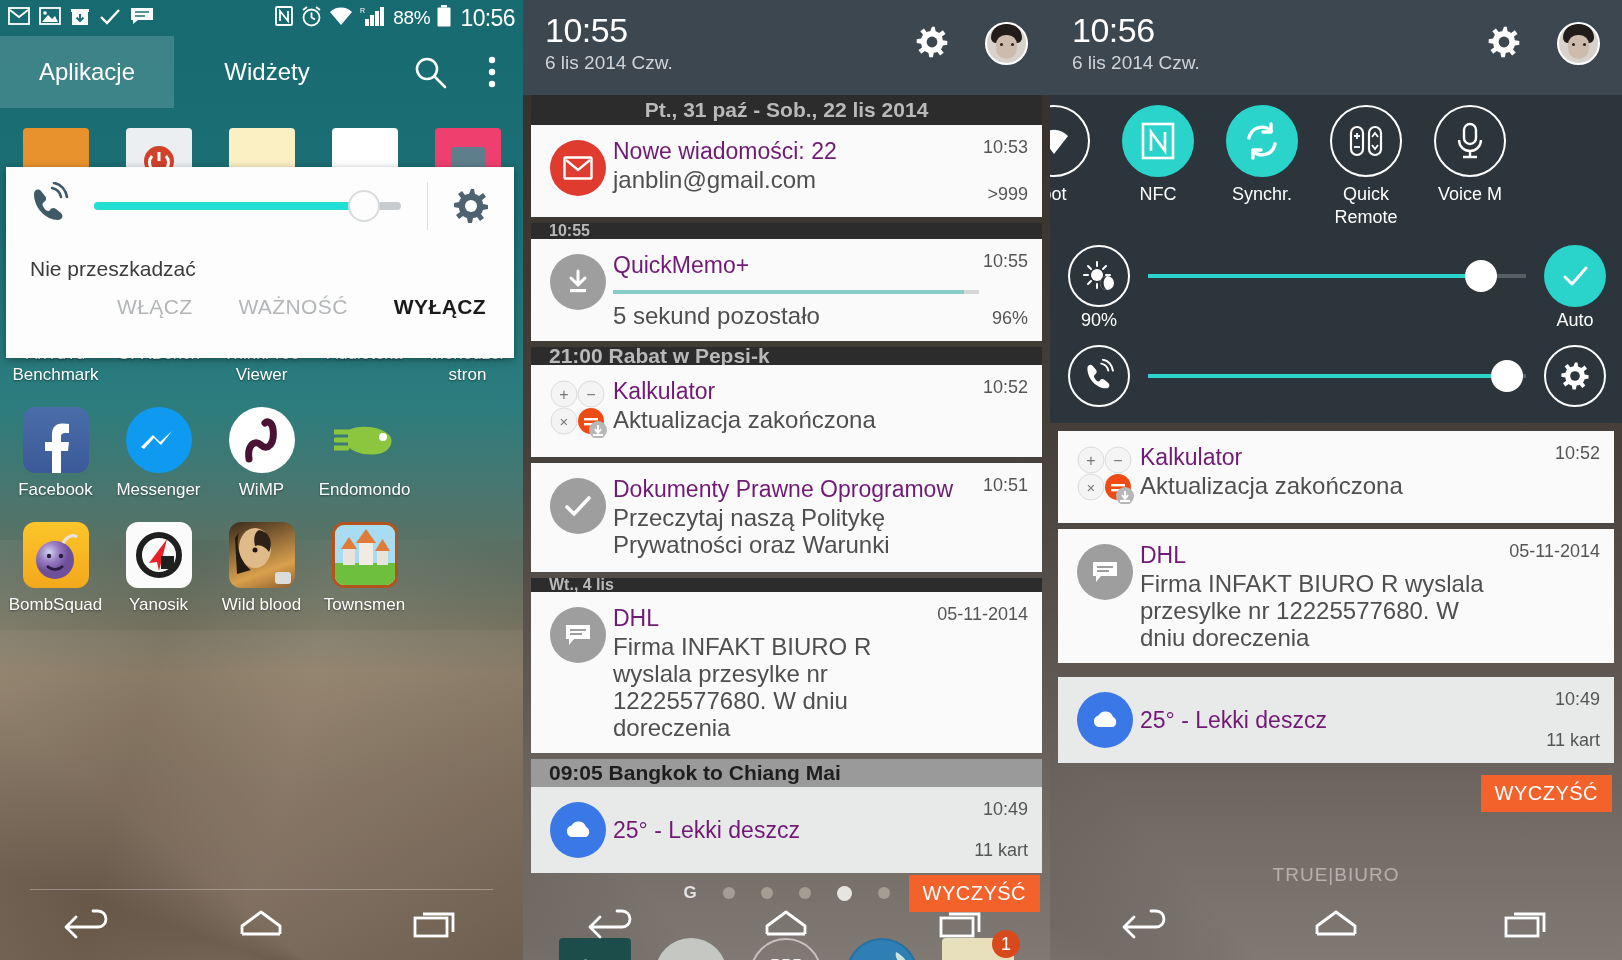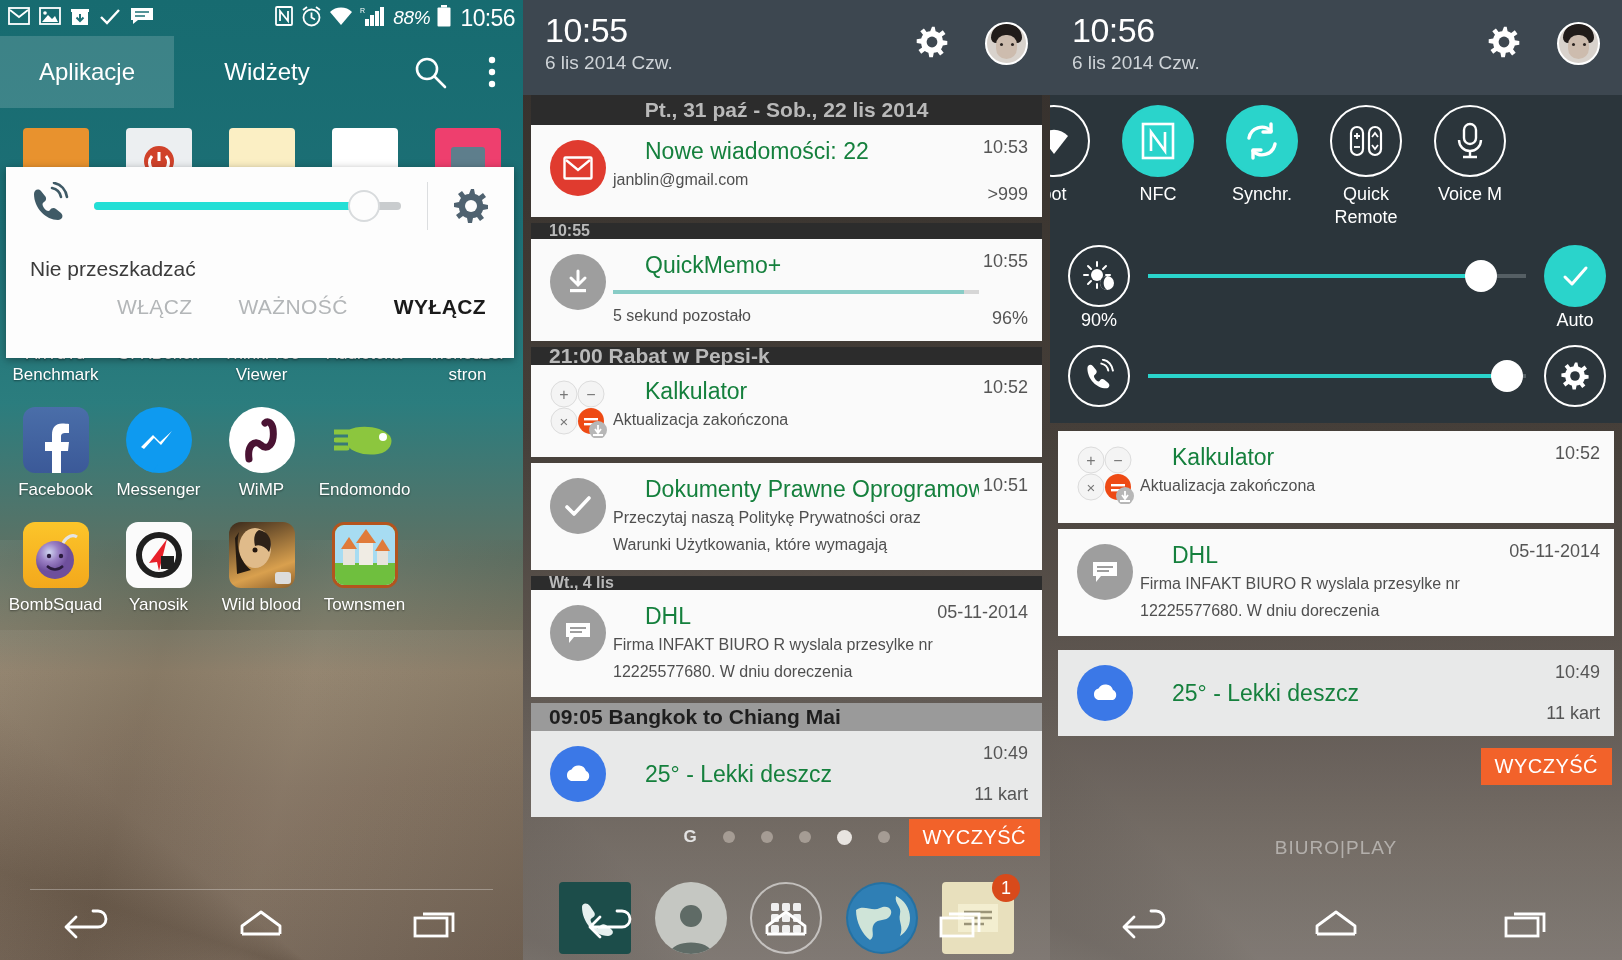--- a/index.html
+++ b/index.html
@@ -30,21 +30,21 @@
       rgba(0,0,0,0.09) 52deg, rgba(255,255,255,0.04) 70deg, rgba(0,0,0,0.06) 88deg,
       rgba(255,255,255,0.05) 110deg);
   }
 
   .statusbar {
     position:absolute; top:0; left:0; width:100%; height:36px;
     display:flex; align-items:center; padding:0 8px; color:#fff; z-index:6;
   }
   .sb-left { display:flex; align-items:center; gap:9px; }
   .sb-right { margin-left:auto; display:flex; align-items:center; gap:7px; }
-  .sb-right .pct { font-size:19px; letter-spacing:-0.3px;font-style:italic; }
+  .sb-right .pct { font-size:19px; letter-spacing:-0.3px; }
   .sb-right .clk { font-size:23px; letter-spacing:-0.6px; margin-left:2px; }
 
   .tabbar { position:absolute; top:36px; left:0; width:100%; height:72px; z-index:5; display:flex; align-items:center; }
   .tab { height:72px; display:flex; align-items:center; justify-content:center; color:#fff; font-size:24px; }
   .tab.sel { width:174px; background:rgba(255,255,255,0.16); }
   .tab.unsel { width:174px;padding-left:12px; }
   .tabbar .spacer { flex:1; }
   .tabicon { width:62px; display:flex; align-items:center; justify-content:center; }
 
   .drawer { position:absolute; top:108px; left:0; width:100%; bottom:70px; z-index:3; }
@@ -96,22 +96,22 @@
       rgba(0,0,0,0.07) 62deg, rgba(255,255,255,0.03) 84deg, rgba(0,0,0,0.06) 106deg,
       rgba(255,255,255,0.04) 128deg); }
 
   .notif {
     position:relative; background:#fafafa; margin:0 8px 6px 8px; padding:12px 14px 12px 12px;
     display:flex; min-height:92px;
   }
   .notif.weather { background:#e8e9e9; }
   .notif .nicon { width:70px; flex:0 0 70px; display:flex; align-items:flex-start; justify-content:center; padding-top:3px;}
   .notif .nbody { flex:1; min-width:0; padding-right:4px;}
-  .notif .ntitle { font-size:23px; color:#15803d; line-height:29px; white-space:nowrap; overflow:hidden;margin-left:32px; }
-  .notif .ntext { font-size:16px; color:#4f4f4f; line-height:27px; }
+  .notif .ntitle { font-size:23px; color:#701a75; line-height:29px; white-space:nowrap; overflow:hidden; }
+  .notif .ntext { font-size:24px; color:#4f4f4f; line-height:27px; }
   .notif .nright { flex:0 0 auto; display:flex; flex-direction:column; align-items:flex-end; justify-content:space-between; }
   .notif .ntime { font-size:18px; color:#555; white-space:nowrap; }
   .notif .ncount { font-size:18px; color:#555; white-space:nowrap; margin-top:auto; }
   .circ { width:56px; height:56px; border-radius:50%; display:flex; align-items:center; justify-content:center; }
   .progbar { height:4px; background:#d6d6d6; margin:10px 0 8px 0; position:relative; }
   .progbar i { position:absolute; left:0; top:0; bottom:0; width:96%; background:#88ccc6; display:block; }
 
   .bgrow { position:relative; margin:0 8px; height:30px; background:#2c2c2c; overflow:hidden;
            display:flex; align-items:center; color:#b9b9b9; font-size:21px; font-weight:bold; padding-left:18px;}
   .bgrow.lite { background:#9a9a9a; color:#1e1e1e; }
@@ -922,21 +922,21 @@
           <div class="ntime">10:49</div>
           <div class="ncount">11 kart</div>
         </div>
       </div>
 
       <div class="clearwrap">
         <div class="clearbtn">WYCZYŚĆ</div>
       </div>
     </div>
 
-    <div class="trueplay" style="margin-top:52px;">BIURO|PLAY</div>
+    <div class="trueplay" style="margin-top:52px;">TRUE|BIURO</div>
   </div>
 
   <div class="navbar">
     <span>
       <svg width="54" height="34" viewBox="0 0 54 34">
           <path d="M6 21 L16 11 M6 21 L16 31 M6 21 L38 21 A8 8 0 0 0 38 5 L33 5" fill="none" stroke="#fff" stroke-width="2.8" stroke-linecap="round" stroke-linejoin="round"></path>
         </svg>
     </span>
     <span>
       <svg width="54" height="34" viewBox="0 0 54 34">

